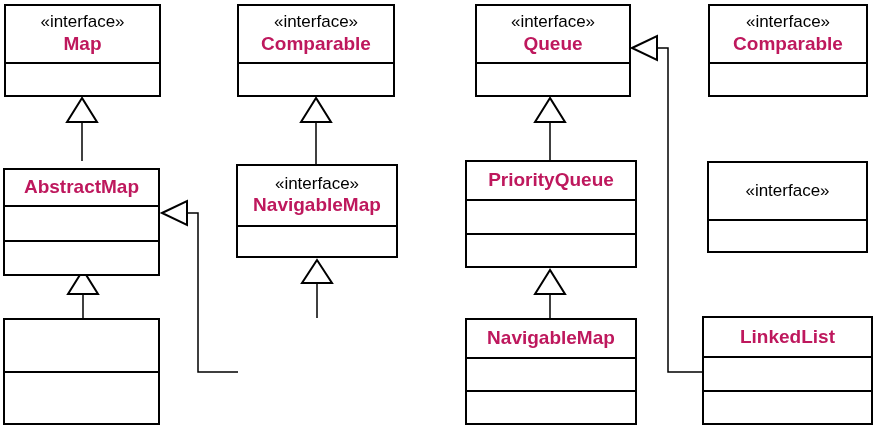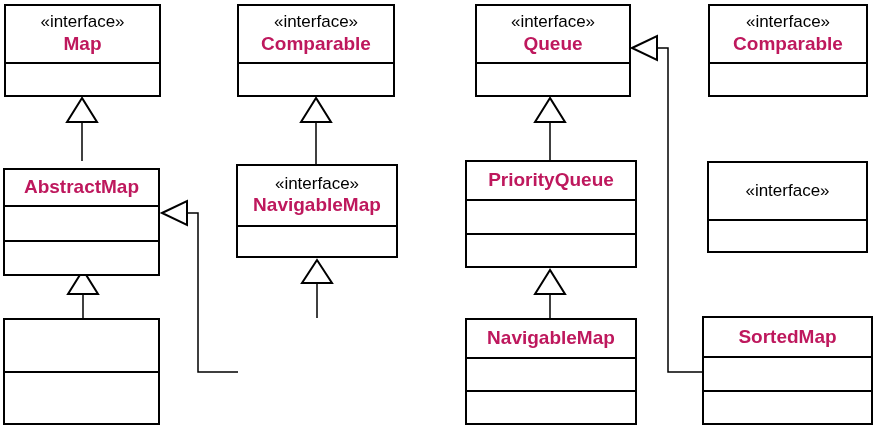--- a/index.html
+++ b/index.html
@@ -166,19 +166,19 @@
   <div class="uml-box" style="left:465px;top:318px;width:172px;height:107px">
     <div class="uml-title" style="height:39px">
       <span class="cname">NavigableMap</span>
     </div>
     <div class="compartment"></div>
     <div class="compartment"></div>
   </div>
 
   <div class="uml-box" style="left:702px;top:316px;width:171px;height:109px">
     <div class="uml-title" style="height:40px">
-      <span class="cname">SortedMap</span>
+      <span class="cname">LinkedList</span>
     </div>
     <div class="compartment"></div>
     <div class="compartment"></div>
   </div>
 
 </div>
 
 </body></html>

